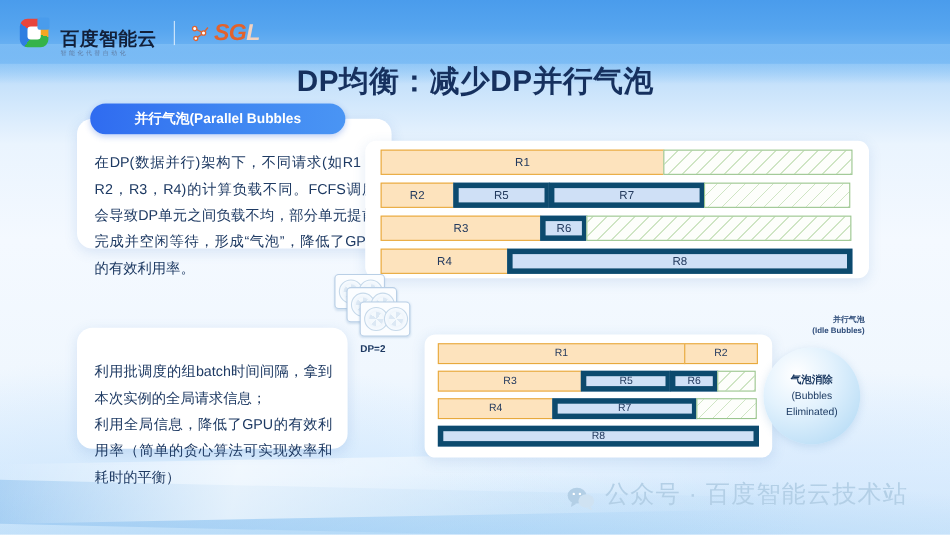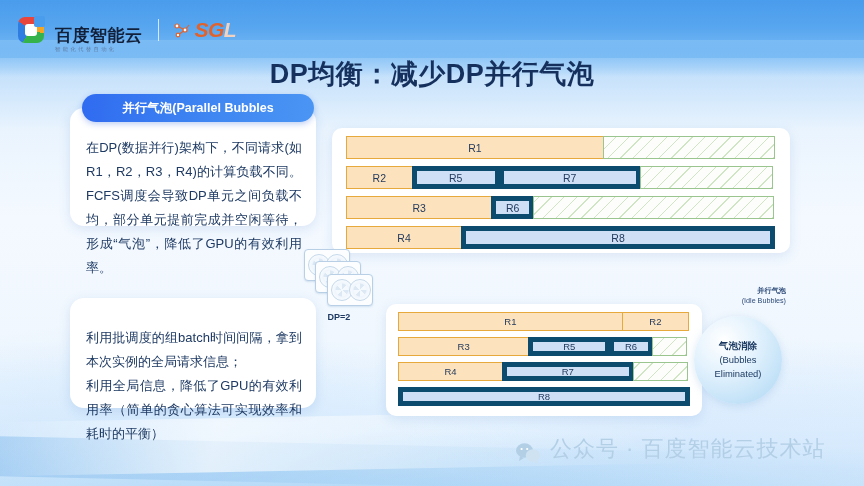--- a/index.html
+++ b/index.html
@@ -58,21 +58,21 @@
   #title{
     position:absolute;left:0;top:56px;width:864px;text-align:center;
     font-size:27px;font-weight:700;color:#16305e;letter-spacing:.5px;
   }
 
   
   .card{
     position:absolute;background:#ffffff;border-radius:14px;
     box-shadow:0 3px 12px rgba(64,120,190,.16);
   }
-  #card-top{left:70px;top:108px;width:246px;height:118px;}
+  #card-top{left:70px;top:108px;width:246px;height:118px;padding-left:40px;}
   #card-bot{left:70px;top:298px;width:246px;height:110px;}
   .pill{
     position:absolute;left:12px;top:-14px;height:28px;min-width:200px;
     display:flex;align-items:center;justify-content:center;
     background:linear-gradient(95deg,#2f6bf0 0%,#3f86f2 55%,#4a95f4 100%);
     color:#ffffff;font-size:12.5px;font-weight:700;border-radius:14px;
     padding:0 16px;white-space:nowrap;
     box-shadow:0 2px 6px rgba(46,102,220,.32);
   }
   .cardbody{
@@ -103,21 +103,21 @@
     background-color:#fdfefb;
     background-image:repeating-linear-gradient(-45deg,#cfe5c4 0 1px,transparent 1px 9px);
   }
   .seg+.seg{margin-left:-1px;}
 
   
   #bubble-label{
     position:absolute;right:4px;top:158px;width:86px;text-align:right;
     font-size:7.2px;line-height:1.35;color:#2c4a78;font-weight:700;z-index:4;
   }
-  #bubble-label .en{font-weight:400;}
+  #bubble-label .en{font-weight:700;}
 
   
   #gpu{position:absolute;left:304px;top:249px;width:70px;height:64px;}
   .gcard{
     position:absolute;width:44px;height:30px;border-radius:4px;
     background:#fbfdff;border:1px solid #b9cfe6;
     box-shadow:0 1px 2px rgba(80,130,180,.2);
   }
   .gcard .fan{
     position:absolute;top:4px;width:20px;height:20px;border-radius:50%;

